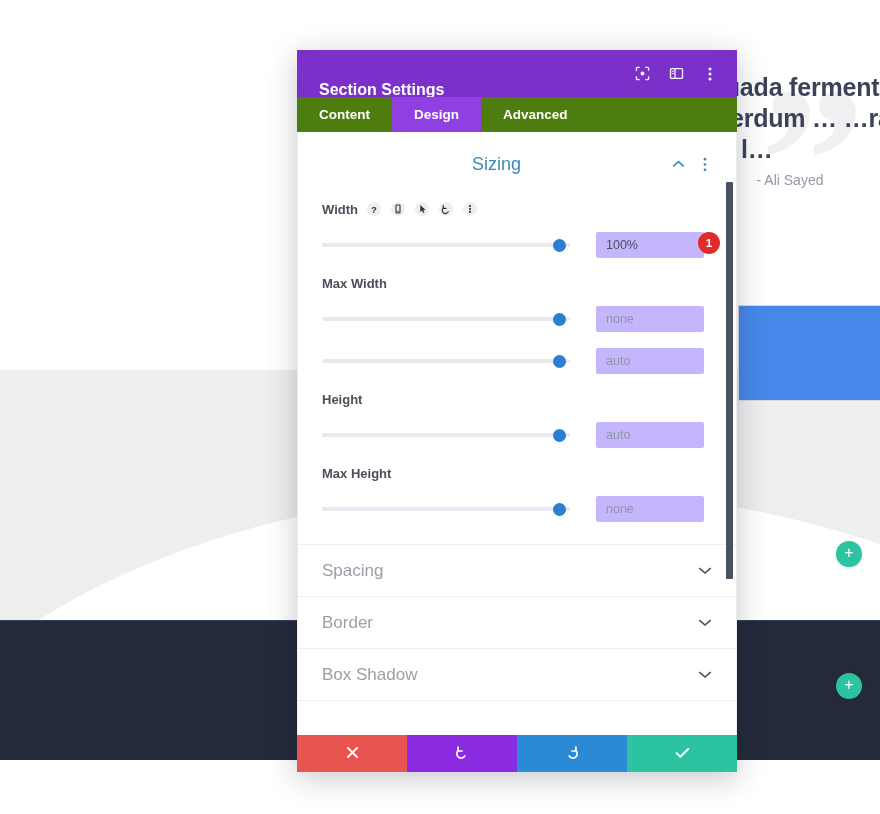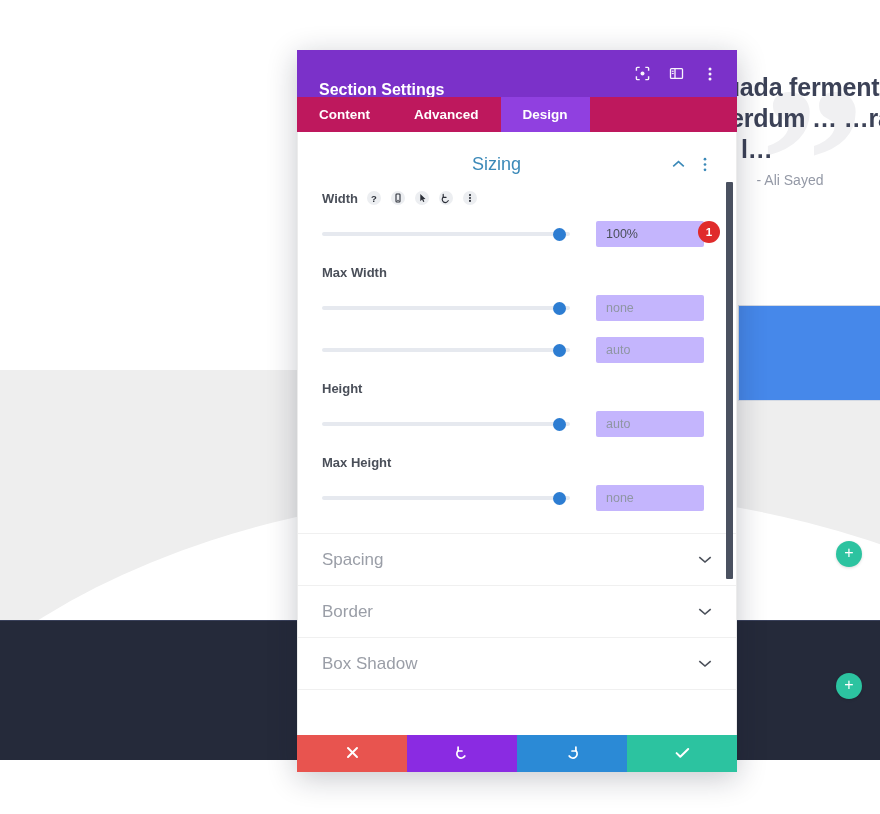--- a/index.html
+++ b/index.html
@@ -140,21 +140,21 @@
   .tb-icon {
     width: 18px; height: 18px;
     display: flex; align-items: center; justify-content: center;
     color: #ffffff;
     cursor: pointer;
     opacity: .95;
   }
 
   .modal-tabs {
     height: 35px;
-    background: #be185d;
+    background: #4d7c0f;
     display: flex;
     flex: 0 0 auto;
   }
   .modal-tab {
     padding: 0 22px;
     height: 35px;
     line-height: 35px;
     color: #ffffff;
     font-size: 13.5px;
     font-weight: 700;
@@ -197,21 +197,21 @@
     font-weight: 400;
   }
   .section-head .icons { display: flex; align-items: center; gap: 13px; }
   .sh-icon {
     color: #3b89b8;
     width: 14px;
     display: flex; align-items: center; justify-content: center;
     cursor: pointer;
   }
 
-  .field-row { margin-bottom: 16px; }
+  .field-row { margin-bottom: 16px; margin-top: 11px; }
 
   .field-label-line {
     display: flex;
     align-items: center;
     gap: 9px;
     margin-bottom: 14px;
     height: 18px;
   }
   .field-label {
     font-size: 13px;
@@ -372,22 +372,22 @@
           <circle cx="2" cy="3" r="1.5"></circle>
             <circle cx="2" cy="8" r="1.5"></circle>
             <circle cx="2" cy="13" r="1.5"></circle>
         </svg>
       </span>
     </div>
   </div>
 
   <div class="modal-tabs">
     <div class="modal-tab">Content</div>
+    <div class="modal-tab active">Design</div>
     <div class="modal-tab">Advanced</div>
-    <div class="modal-tab active">Design</div>
   </div>
 
   <div class="modal-body">
 
     <div id="modal-scrollbar"></div>
 
     <div class="section-open">
 
       <div class="section-head">
         <div class="title">Sizing</div>

